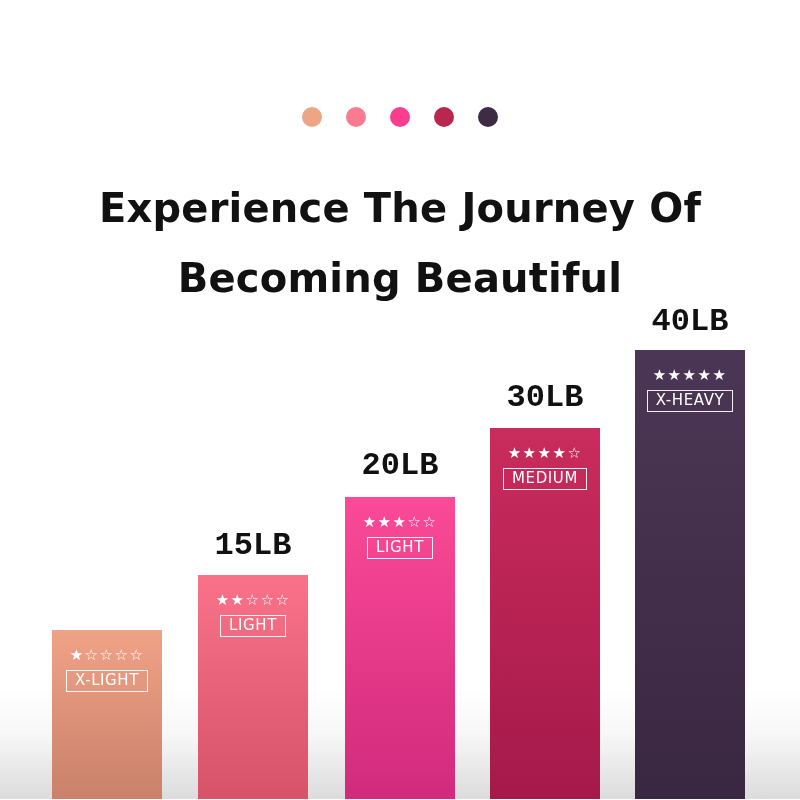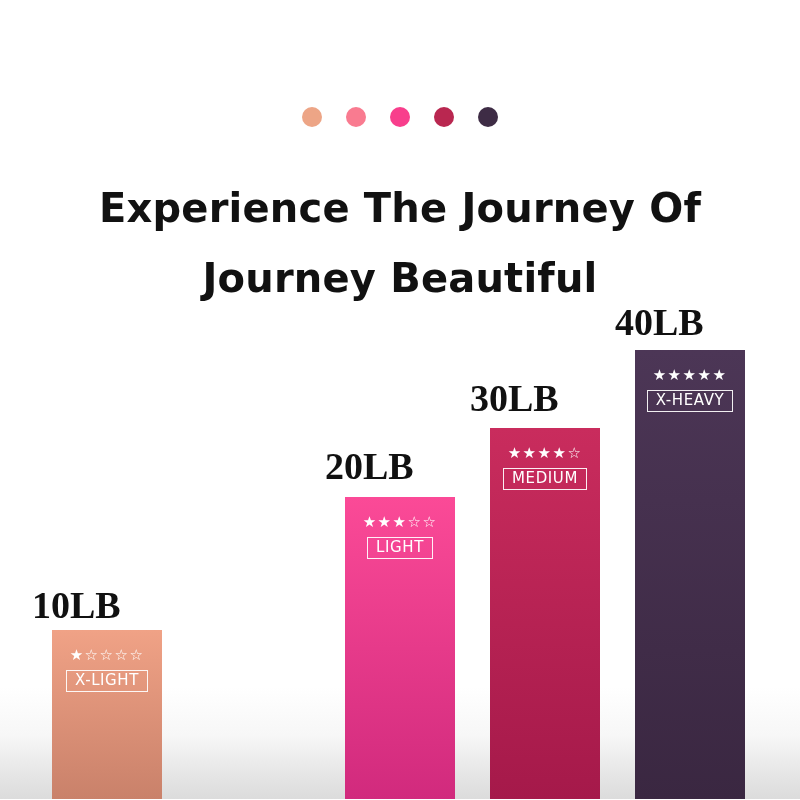--- a/index.html
+++ b/index.html
@@ -77,24 +77,24 @@
   .bar-group {
     position: absolute;
     bottom: 0;
     width: 110px;
   }
 
   .bar-label {
     position: absolute;
     left: -20px;
     width: 150px;
-    text-align: left;
-    font-family: Liberation Serif, serif;
+    text-align: center;
+    font-family: Liberation Mono, monospace;
     font-weight: bold;
-    font-size: 38px;
+    font-size: 32px;
     line-height: 38px;
     color: #111111;
     white-space: nowrap;
   }
 
   .bar {
     position: absolute;
     left: 0;
     bottom: 0;
     width: 110px;
@@ -139,30 +139,38 @@
   <div class="dot-row">
     <span class="dot" style="background: rgb(237, 165, 134);"></span>
     <span class="dot" style="background: rgb(249, 123, 144);"></span>
     <span class="dot" style="background: rgb(248, 62, 140);"></span>
     <span class="dot" style="background: rgb(185, 39, 80);"></span>
     <span class="dot" style="background: rgb(62, 44, 69);"></span>
   </div>
 
   <h1 class="headline">
     <span class="line">Experience The Journey Of</span>
-    <span class="line">Journey Beautiful</span>
+    <span class="line">Becoming Beautiful</span>
   </h1>
 
   <div class="chart">
       <div class="bar-group" style="left: 52px; height: 170px;">
-        <div class="bar-label" style="top: -44px;">10LB</div>
         <div class="bar" style="height: 170px; background: linear-gradient(rgb(240, 162, 134), rgb(201, 129, 106));">
           <div class="bar-inner">
             <div class="stars">★☆☆☆☆</div>
             <div class="badge">X-LIGHT</div>
+          </div>
+        </div>
+      </div>
+      <div class="bar-group" style="left: 198px; height: 225px;">
+        <div class="bar-label" style="top: -48px;">15LB</div>
+        <div class="bar" style="height: 225px; background: linear-gradient(rgb(249, 114, 137), rgb(214, 83, 106));">
+          <div class="bar-inner">
+            <div class="stars">★★☆☆☆</div>
+            <div class="badge">LIGHT</div>
           </div>
         </div>
       </div>
       <div class="bar-group" style="left: 345px; height: 303px;">
         <div class="bar-label" style="top: -50px;">20LB</div>
         <div class="bar" style="height: 303px; background: linear-gradient(rgb(251, 74, 151), rgb(209, 42, 125));">
           <div class="bar-inner">
             <div class="stars">★★★☆☆</div>
             <div class="badge">LIGHT</div>
           </div>

